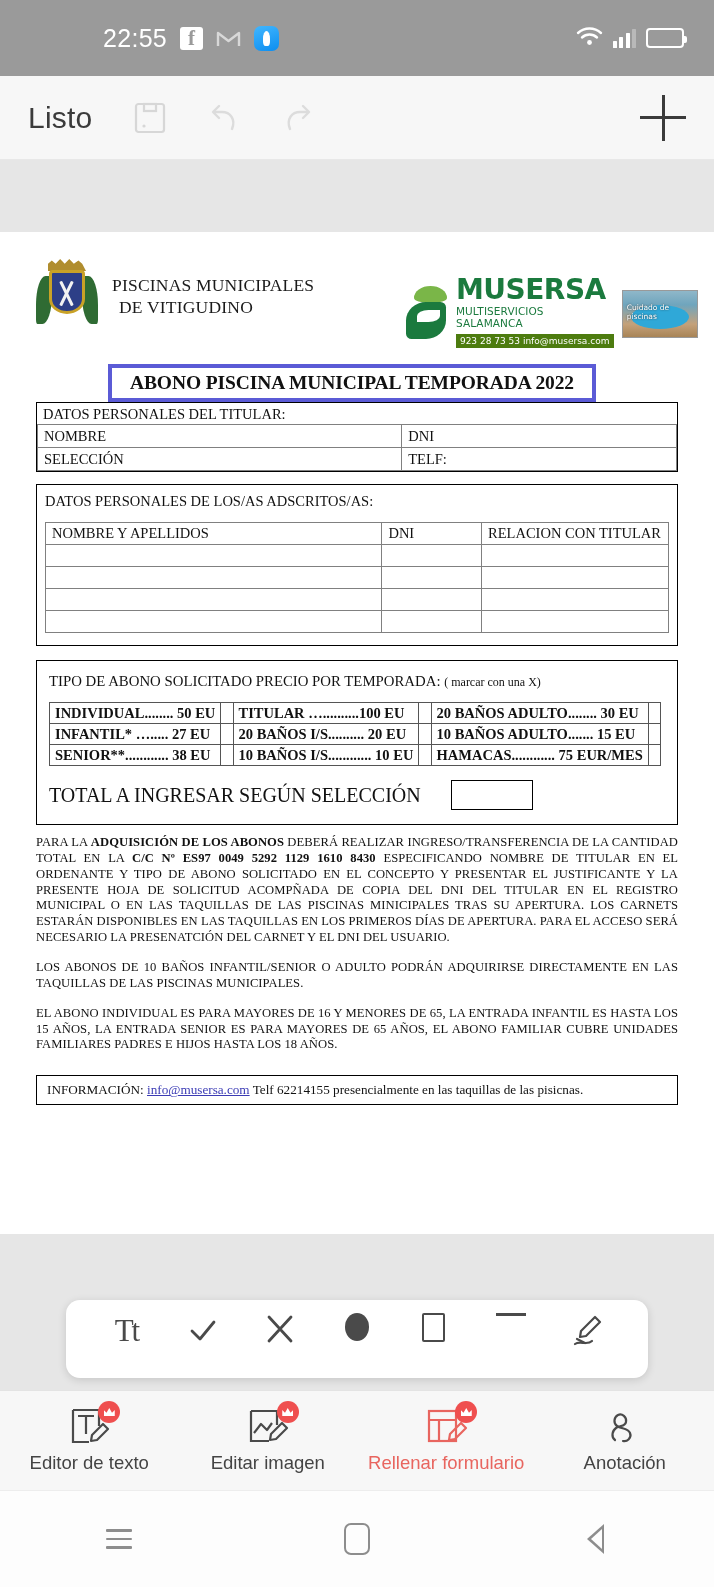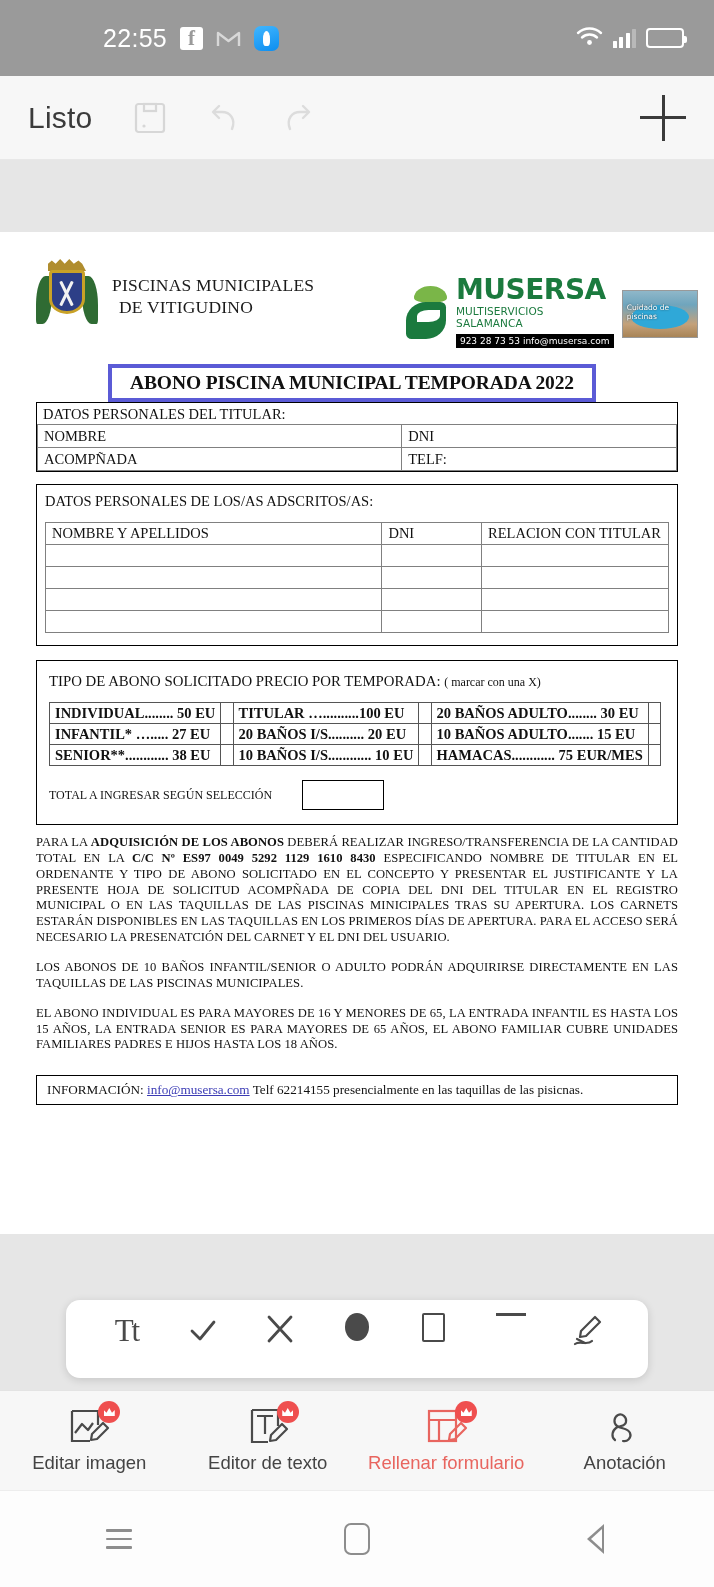--- a/index.html
+++ b/index.html
@@ -125,21 +125,21 @@
   .mus-text { display:flex; flex-direction: column; }
   .mus-title {
     font-family: "DejaVu Sans", sans-serif; font-weight: bold; font-size: 28px;
     color:#1b7a3e; letter-spacing:-.5px; line-height: 1;
   }
   .mus-sub {
     font-family: "DejaVu Sans", sans-serif; font-size: 10.5px; color:#1b7a3e;
     letter-spacing:.1px; margin-top:1px;
   }
   .mus-phone {
-    background:#000000; color:#fff; font-family:"DejaVu Sans",sans-serif;
+    background:#4d7c0f; color:#fff; font-family:"DejaVu Sans",sans-serif;
     font-size: 9px; padding: 2px 4px; margin-top: 5px; white-space: nowrap;
   }
   .pool-photo {
     width: 76px; height: 48px; margin-left: 8px; margin-top: 4px;
     background: linear-gradient(#8fb7c9 0%, #6fa5bd 30%, #c4a17a 72%, #a88456 100%);
     border: 1px solid #999; position: relative; overflow:hidden;
   }
   .pool-photo .water {
     position:absolute; left:8px; top:14px; right:8px; bottom:8px;
     background:#2fa8d8; border-radius:50%;
@@ -167,21 +167,21 @@
   .ads table { width: 100%; border-collapse: collapse; }
   .ads table td { border: 1px solid #808080; height: 22px; font-size: 14.5px; padding: 1px 6px; }
 
   .tipo { margin: 14px 14px 0 14px; border: 1px solid #000; padding: 12px 16px 14px 12px; }
   .tipo .hdr { font-size: 14.8px; margin-bottom: 12px; }
   .tipo .hdr .small { font-size: 12px; }
   .ptable { width: 100%; border-collapse: collapse; }
   .ptable td { border: 1px solid #555; height: 21px; font-size: 14.5px; font-weight: bold; padding: 1px 5px; white-space: nowrap; }
   .ptable td.chk { width: 18px; }
   .total-row { display:flex; align-items:center; margin-top: 14px; }
-  .total-row .lbl { font-size: 12px; }
+  .total-row .lbl { font-size: 20px; }
   .total-box { width: 82px; height: 30px; border: 1px solid #000; margin-left: 30px; }
 
   .para {
     margin: 10px 14px 0 14px; font-size: 12.6px; line-height: 1.26;
     text-align: justify; letter-spacing: .05px;
   }
   .para b { font-weight: bold; }
   .para.gap { margin-top: 14px; }
 
   .infobox {
@@ -339,21 +339,21 @@
 
       <div class="titular">
         <div class="hdr">DATOS PERSONALES DEL TITULAR:</div>
         <table>
             <tbody>
           <tr>
             <td style="width:57%">NOMBRE</td>
             <td>DNI</td>
           </tr>
           <tr>
-            <td>ACOMPÑADA</td>
+            <td>SELECCIÓN</td>
             <td>TELF:</td>
           </tr>
         </tbody>
           </table>
       </div>
 
       <div class="ads">
         <div class="hdr">DATOS PERSONALES DE LOS/AS ADSCRITOS/AS:</div>
         <table>
             <tbody>
@@ -461,44 +461,44 @@
         <svg width="36" height="36" viewBox="0 0 36 36">
           <path d="M26 4l5 5-14 14-6 1 1-6z" fill="none" stroke="#4a4a4a" stroke-width="2.2" stroke-linejoin="round"></path>
           <path d="M6 31c5-4 12 2 17-3" fill="none" stroke="#4a4a4a" stroke-width="2.2" stroke-linecap="round"></path>
           <path d="M8 26l8 4" fill="none" stroke="#4a4a4a" stroke-width="2.2" stroke-linecap="round"></path>
         </svg>
       </div>
     </div>
   </div>
 
   <div class="bottombar">
+    <div class="nav-item">
+      <div class="nav-ico">
+        <svg width="44" height="38" viewBox="0 0 44 38">
+          <path d="M6 3h26v16" fill="none" stroke="#4a4a4a" stroke-width="2.2"></path>
+          <path d="M6 3v32h16" fill="none" stroke="#4a4a4a" stroke-width="2.2"></path>
+          <path d="M11 9h16M19 9v18" fill="none" stroke="#4a4a4a" stroke-width="2.2"></path>
+          <path d="M36 17L25 28l-1 6 6-1 11-11z" fill="none" stroke="#4a4a4a" stroke-width="2.2" stroke-linejoin="round"></path>
+        </svg>
+        <span class="crown"></span>
+      </div>
+      <div class="nav-label">Editor de texto</div>
+    </div>
     <div class="nav-item">
       <div class="nav-ico">
         <svg width="44" height="38" viewBox="0 0 44 38">
           <path d="M5 4h26v14" fill="none" stroke="#4a4a4a" stroke-width="2.2"></path>
           <path d="M5 4v30h18" fill="none" stroke="#4a4a4a" stroke-width="2.2"></path>
           <path d="M8 26l7-9 6 6 5-7" fill="none" stroke="#4a4a4a" stroke-width="2.2" stroke-linejoin="round"></path>
           <path d="M36 16L25 27l-1 6 6-1 11-11z" fill="none" stroke="#4a4a4a" stroke-width="2.2" stroke-linejoin="round"></path>
         </svg>
         <span class="crown"></span>
       </div>
       <div class="nav-label">Editar imagen</div>
     </div>
-    <div class="nav-item">
-      <div class="nav-ico">
-        <svg width="44" height="38" viewBox="0 0 44 38">
-          <path d="M6 3h26v16" fill="none" stroke="#4a4a4a" stroke-width="2.2"></path>
-          <path d="M6 3v32h16" fill="none" stroke="#4a4a4a" stroke-width="2.2"></path>
-          <path d="M11 9h16M19 9v18" fill="none" stroke="#4a4a4a" stroke-width="2.2"></path>
-          <path d="M36 17L25 28l-1 6 6-1 11-11z" fill="none" stroke="#4a4a4a" stroke-width="2.2" stroke-linejoin="round"></path>
-        </svg>
-        <span class="crown"></span>
-      </div>
-      <div class="nav-label">Editor de texto</div>
-    </div>
     <div class="nav-item active">
       <div class="nav-ico">
         <svg width="44" height="38" viewBox="0 0 44 38">
           <rect x="5" y="4" width="27" height="30" fill="none" stroke="#e8655f" stroke-width="2.2"></rect>
           <path d="M5 13h27M15 13v21" fill="none" stroke="#e8655f" stroke-width="2.2"></path>
           <path d="M37 16L26 27l-1 6 6-1 11-11z" fill="none" stroke="#e8655f" stroke-width="2.2" stroke-linejoin="round"></path>
         </svg>
         <span class="crown"></span>
       </div>
       <div class="nav-label">Rellenar formulario</div>

